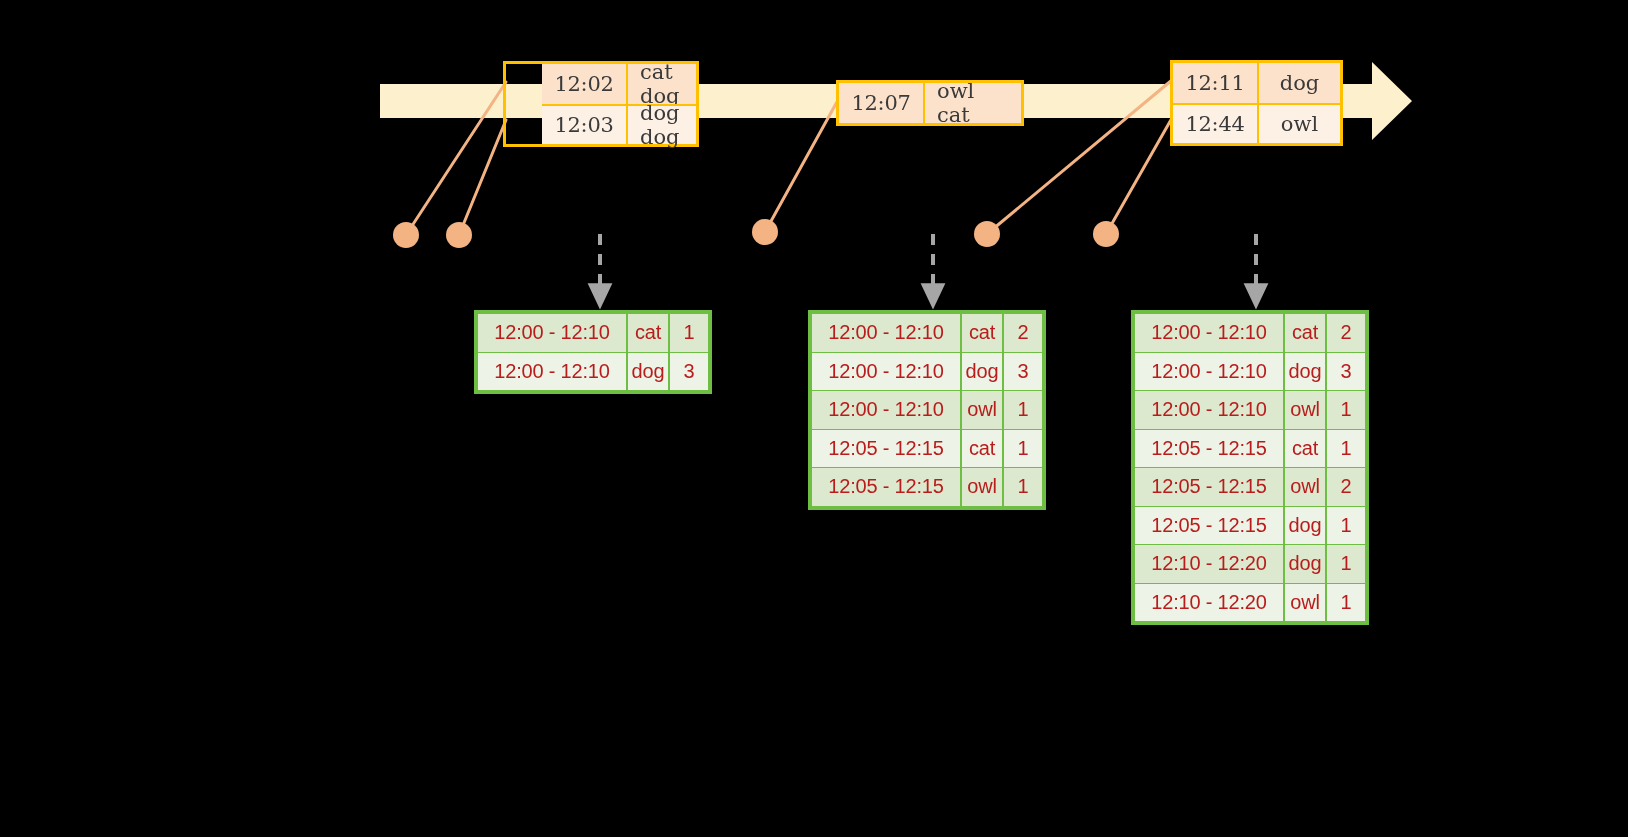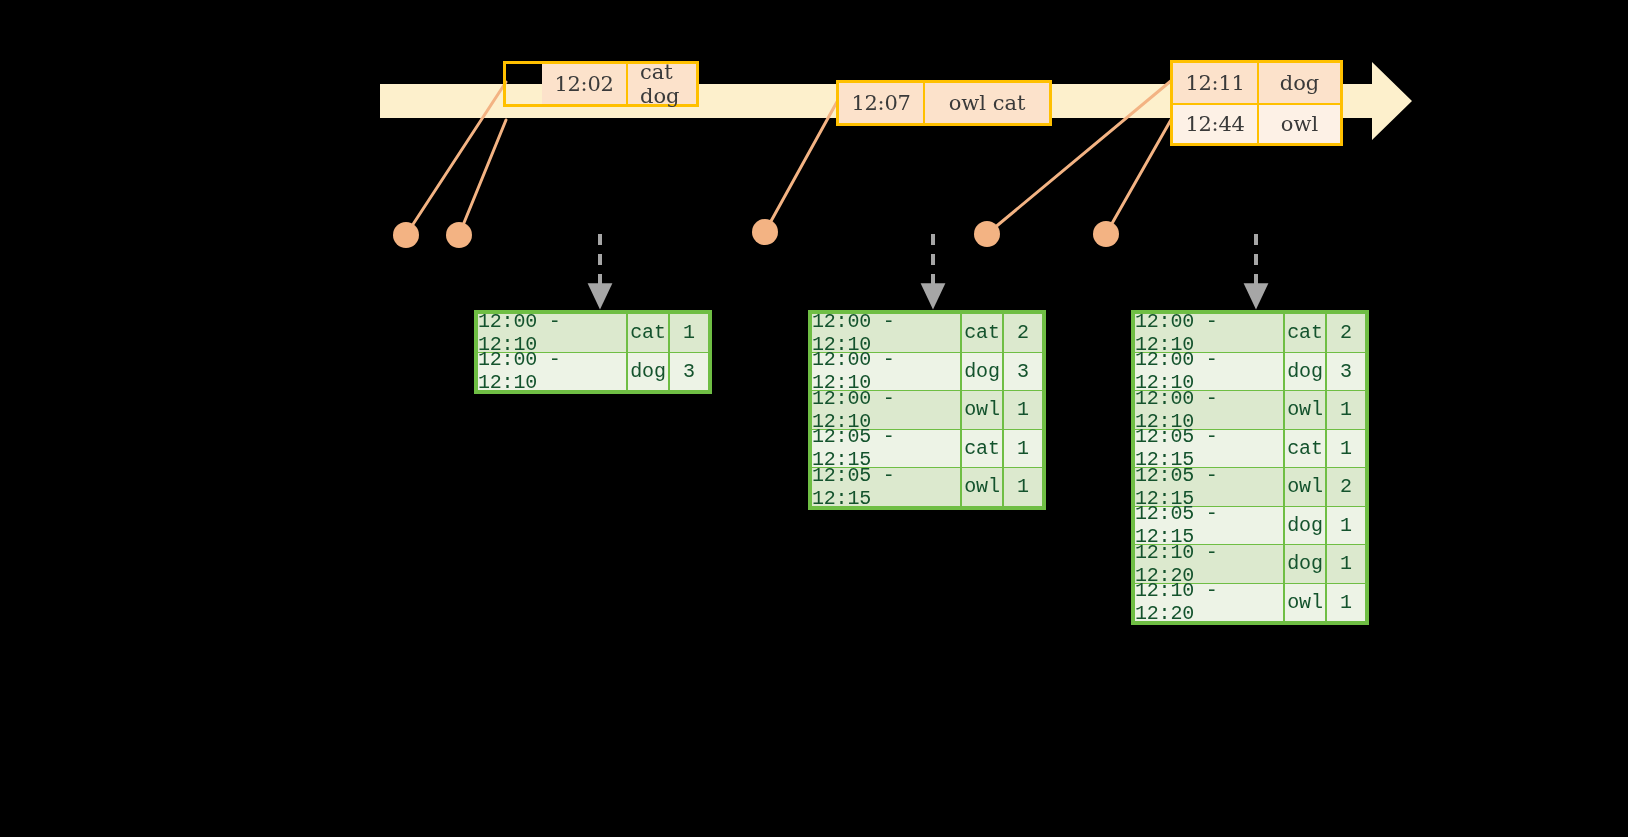--- a/index.html
+++ b/index.html
@@ -92,22 +92,22 @@
     height: 37.5px;
     box-sizing: border-box;
   }
   .rt-row + .rt-row { margin-top: 1px; }
   .rt-cell {
     box-sizing: border-box;
     display: flex;
     align-items: center;
     justify-content: center;
     font-size: 20px;
-    color: #14532d;
-    font-family: Liberation Mono, monospace;
+    color: #b91c1c;
+    font-family: Liberation Sans, sans-serif;
     letter-spacing: -0.2px;
   }
   .rt-cell + .rt-cell { margin-left: 2px; }
   .rt-row.shade-dark .rt-cell { background: #DCE9CE; }
   .rt-row.shade-light .rt-cell { background: #EDF3E6; }
   .rt-win { width: 148px; }
   .rt-key { width: 40px; }
   .rt-cnt { width: 38px; }
 </style>
 </head>
@@ -147,23 +147,27 @@
       <line x1="933" y1="234" x2="933" y2="296" marker-end="url(#dash-arrow-head)"></line>
       <line x1="1256" y1="234" x2="1256" y2="296" marker-end="url(#dash-arrow-head)"></line>
     </g>
   </svg>
 
   <div class="event-box" style="left:503px; top:61px; width:196px;padding-left:36px;">
     <div class="event-row shade-dark">
       <div class="ev-time">12:02</div>
       <div class="ev-text">cat dog</div>
     </div>
-  </div>
-
-  <div class="event-box" style="left:836px; top:80px; width:216px;">
+    <div class="event-row shade-light">
+      <div class="ev-time">12:03</div>
+      <div class="ev-text">dog dog</div>
+    </div>
+  </div>
+
+  <div class="event-box" style="left:836px; top:80px; width:188px;">
     <div class="event-row shade-dark">
       <div class="ev-time">12:07</div>
       <div class="ev-text">owl cat</div>
     </div>
   </div>
 
   <div class="event-box" style="left:1170px; top:60px; width:173px;justify-content:center;">
     <div class="event-row shade-dark">
       <div class="ev-time">12:11</div>
       <div class="ev-text">dog</div>

